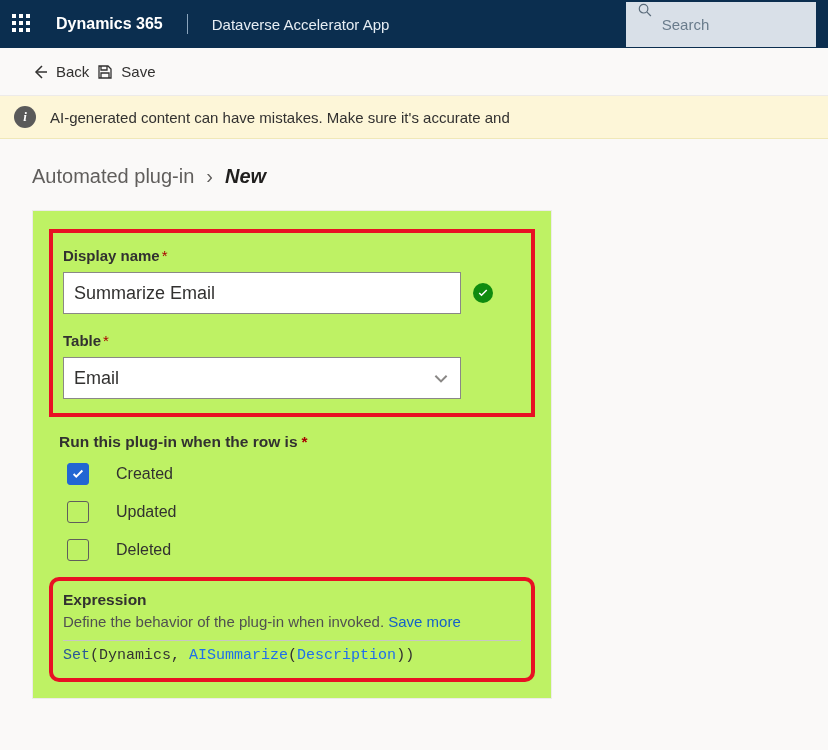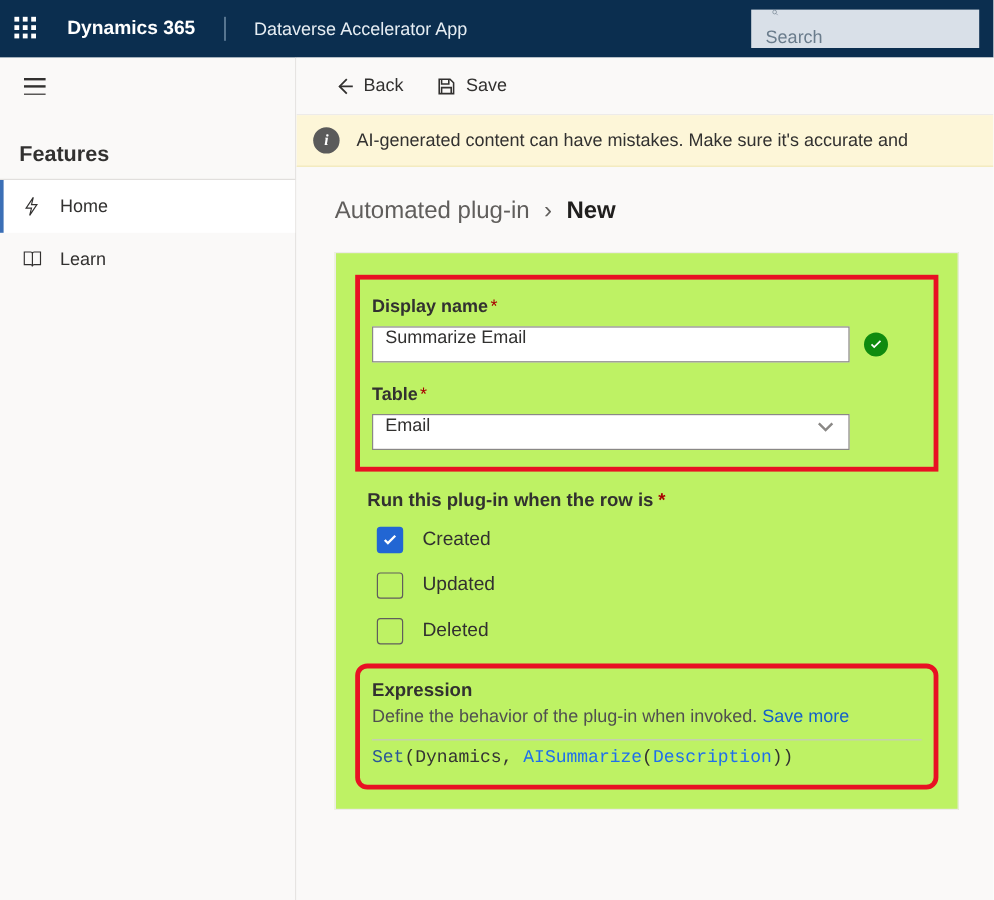--- a/index.html
+++ b/index.html
@@ -31,26 +31,25 @@
     cursor: pointer;
   }
   .waffle span { background: #fff; width:4px; height:4px; }
   .brand { font-size: 16px; font-weight: 600; margin-left: 8px; }
   .vdivider { width:1px; height:20px; background: #8aa4bc; margin: 0 8px; }
   .appname { font-size: 15px; color: #e6edf3; }
   .topbar-spacer { flex: 1; }
   .searchbox {
     display: flex; 
     background: #d9e0e8;
-    height: 32px;
+    height: 45px;
     width: 190px;
     padding: 0 12px;
     gap: 10px;
     color: #425769;
-    flex-direction: column;
   }
   .searchbox input {
     border: none; background: transparent; outline: none;
     font-size: 15px; color: #425769; width: 100%;
   }
   .searchbox input::placeholder { color: #6a7c8c; }
   .search-icon { width:16px; height:16px; }
 
   
   .body {
@@ -98,21 +97,21 @@
     flex: 1;
     background: #faf9f8;
     display: flex;
     flex-direction: column;
     overflow: hidden;
   }
   .cmdbar {
     height: 48px;
     display: flex;
     align-items: center;
-    gap: 28px;
+    gap: 8px;
     padding-left: 32px;
     border-bottom: 1px solid #edebe9;
     background: #faf9f8;
   }
   .cmd {
     display: flex; align-items: center; gap: 8px;
     font-size: 15px; cursor: pointer;
   }
   .cmd svg { width:16px; height:16px; }
 
@@ -135,21 +134,21 @@
     flex-shrink: 0;
   }
 
   .content { padding: 26px 0 0 32px; overflow:auto; }
   .breadcrumb {
     font-size: 20px;
     color: #605e5c;
     display: flex; align-items: center; gap: 12px;
     margin-bottom: 22px;
   }
-  .breadcrumb .current { font-weight:600; color:#201f1e; }
+  .breadcrumb .current { font-weight:600; color:#201f1e;font-style:italic; }
   .chev { color:#605e5c; }
 
   .card {
     background: #bef264;
     padding: 18px 16px 16px 16px;
     border: 1px solid #edebe9;
     width: 520px;
   }
   .hl-red {
     border: 4px solid #e81123;
@@ -160,43 +159,43 @@
   .label {
     font-size: 15px;
     font-weight: 600;
     color: #323130;
     margin-bottom: 8px;
     margin-top: 4px;
   }
   .label .req { color:#a80000; font-weight:normal; margin-left:2px;}
   .textinput, .select {
     width: 398px;
-    height: 30px;
+    height: 42px;
     border: 1px solid #8a8886;
     padding: 0 10px;
-    font-size: 15px;
+    font-size: 18px;
     background: #fff;
     display: flex;
-    align-items: flex-start;
+    align-items: center;
   }
   .select { justify-content: space-between; cursor:pointer; }
   .row-input { display:flex; align-items:center; gap:12px; }
   .check-ok {
     width:20px; height:20px; border-radius:50%;
     background:#0f8b0f; display:flex; align-items:center; justify-content:center;
   }
   .check-ok svg { width:12px; height:12px; }
 
   .section-label {
     font-size: 15.5px; font-weight: 600; color:#323130;
     margin: 14px 0 12px 10px;
   }
   .section-label .req { color:#a80000; margin-left:4px; }
   .checklist { padding-left: 18px; }
-  .cb-row { display:flex; align-items:center; gap:16px; margin-bottom:16px; font-size:16px;}
+  .cb-row { display:flex; align-items:center; gap:27px; margin-bottom:16px; font-size:16px;}
   .cb {
     width:22px; height:22px; border:1.5px solid #605e5c; border-radius:3px;
     display:flex; align-items:center; justify-content:center;
     cursor:pointer;
   }
   .cb.checked { background:#2266d3; border-color:#2266d3; }
   .cb.checked svg { width:14px; height:14px; }
 
   .expr-title { font-size:15.5px; font-weight:600; margin-bottom:4px; }
   .expr-desc { font-size:15px; color:#505050; }
@@ -237,42 +236,20 @@
     <svg class="search-icon" viewBox="0 0 16 16">
         <circle cx="6.5" cy="6.5" r="5" fill="none" stroke="#5a6b7a" stroke-width="1.4"></circle>
         <line x1="10.5" y1="10.5" x2="15" y2="15" stroke="#5a6b7a" stroke-width="1.4"></line>
       </svg>
     <input type="text" placeholder="Search" style="">
   </div>
 </div>
 
 <div class="body">
 
-  <div class="leftcol">
-    <div class="hamburger-row">
-      <div class="hamburger">
-        <span></span>
-          <span></span>
-          <span></span>
-      </div>
-    </div>
-    <div class="features-head">Features</div>
-    <div class="nav-item active">
-      <svg class="nav-icon" viewBox="0 0 24 24">
-          <path d="M13 2 L5 14 h6 l-2 8 8-12 h-6 z"></path>
-        </svg>
-      <span>Home</span>
-    </div>
-    <div class="nav-item">
-      <svg class="nav-icon" viewBox="0 0 24 24">
-          <path d="M3 4 h7 a2 2 0 0 1 2 2 v14 a2 2 0 0 0-2-2 H3 z M21 4 h-7 a2 2 0 0 0-2 2 v14 a2 2 0 0 1 2-2 h7 z"></path>
-        </svg>
-      <span>Learn</span>
-    </div>
-  </div>
 
   <div class="main">
     <div class="cmdbar">
       <div class="cmd">
         <svg viewBox="0 0 16 16">
             <path d="M10 2 L4 8 l6 6" fill="none" stroke="#323130" stroke-width="1.5"></path>
             <line x1="4" y1="8" x2="15" y2="8" stroke="#323130" stroke-width="1.5"></line>
           </svg>
         <span>Back</span>
       </div>

